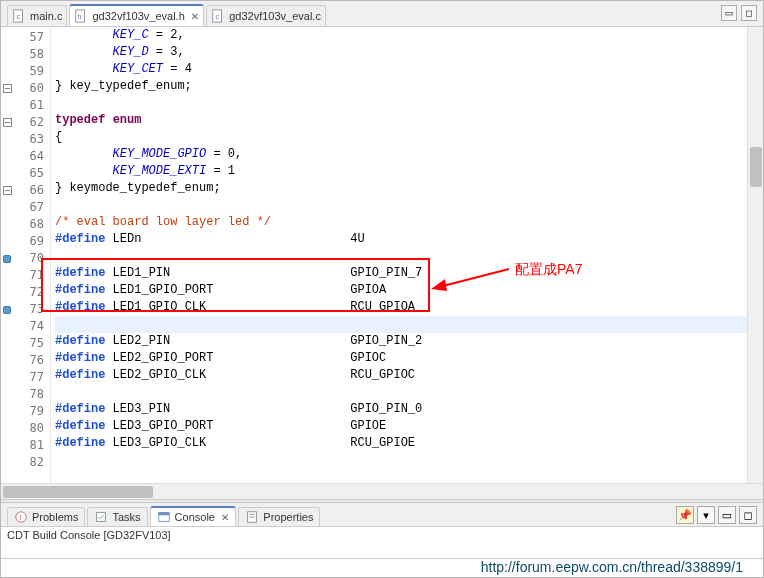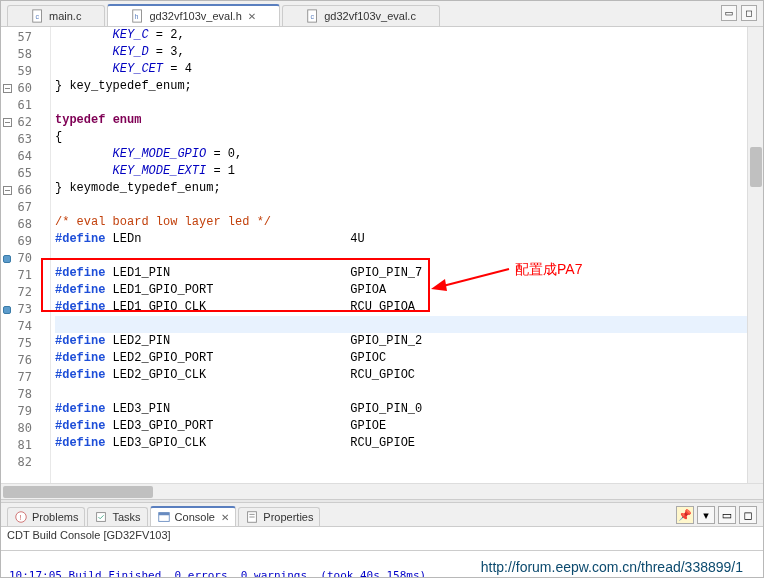--- a/index.html
+++ b/index.html
@@ -1,24 +1,24 @@
 <!DOCTYPE html>
 <html><head>
 <meta charset="utf-8">
 <style>
 * { margin: 0; padding: 0; box-sizing: border-box; }
 body { font-family: "Segoe UI", Tahoma, sans-serif; font-size: 12px; background: #fff; width: 764px; height: 578px; overflow: hidden; position: relative; border: 1px solid #b8b8b8; }
 .tabs { height: 26px; background: #f0f0f0; border-bottom: 1px solid #ccc; display: flex; align-items: flex-end; padding-left: 6px; position: relative; }
-.tab { display: flex; align-items: center; gap: 4px; padding: 3px 23px; background: #efefef; border: 1px solid #ccc; border-bottom: none; margin-right: 2px; font-size: 11px; color: #333; cursor: pointer; border-radius: 3px 3px 0 0; }
+.tab { display: flex; align-items: center; gap: 4px; padding: 3px 4px; background: #efefef; border: 1px solid #ccc; border-bottom: none; margin-right: 2px; font-size: 11px; color: #333; cursor: pointer; border-radius: 3px 3px 0 0; }
 .tab.active { background: #fff; font-weight: normal; border-top: 2px solid #5a7fbf; }
 .icon-svg { width: 14px; height: 14px; }
 .tab-controls { position: absolute; right: 6px; top: 4px; display: flex; gap: 4px; }
 .tab-btn { width: 16px; height: 16px; border: 1px solid #aaa; background: #f8f8f8; font-size: 9px; display: flex; align-items: center; justify-content: center; cursor: pointer; }
 .editor { display: flex; height: 456px; background: #fff; position: relative; }
-.gutter { width: 38px; background: #fff; text-align: right; padding-right: 18px; padding-top: 2px; font-family: Consolas, monospace; font-size: 12px; color: #787878; border-right: 1px solid #e8e8e8; }
+.gutter { width: 38px; background: #fff; text-align: right; padding-right: 6px; padding-top: 2px; font-family: Consolas, monospace; font-size: 12px; color: #787878; border-right: 1px solid #e8e8e8; }
 .gutter .ln { height: 17px; line-height: 17px; }
 .marker-col { width: 12px; background: #fff; padding-top: 2px; }
 .marker-col .ln { height: 17px; line-height: 17px; display: flex; align-items: center; justify-content: center; }
 .bookmark { display: inline-block; width: 8px; height: 8px; background: #5c9ccc; border: 1px solid #3a7ba8; border-radius: 2px; }
 .code { flex: 1; padding-top: 0; padding-left: 4px; font-family: Consolas, "Courier New", monospace; font-size: 12px; color: #000; overflow: hidden; position: relative; }
 .code .ln { height: 17px; line-height: 17px; white-space: pre; }
 .code .ln.current { background: #e8f2fe; width: 100%; }
 .kw { color: #7f0055; font-weight: bold; text-align: right; }
 .cm { color: #c2410c; }
 .id { color: #0000c0; font-style: italic; }
@@ -30,21 +30,21 @@
 .highlight-box { position: absolute; border: 2px solid #ff0000; pointer-events: none; z-index: 5; }
 .arrow { position: absolute; z-index: 6; pointer-events: none; }
 .annot { position: absolute; color: #ff0000; font-size: 14px; font-family: "Microsoft YaHei", SimSun, sans-serif; z-index: 6; pointer-events: none; }
 .sash { height: 4px; background: #e8e8e8; border-top: 1px solid #ccc; border-bottom: 1px solid #ccc; cursor: row-resize; }
 .bottom { height: 92px; background: #fff; }
 .btabs { height: 24px; background: #f0f0f0; border-bottom: 1px solid #ccc; display: flex; align-items: flex-end; padding-left: 6px; position: relative; }
 .btabs .tab { font-size: 11px; padding: 2px 6px; }
 .btabs .tab.active { background: #fff; }
 .bcontrols { position: absolute; right: 6px; top: 3px; display: flex; gap: 3px; }
 .bcontrols .bb { width: 18px; height: 18px; border: 1px solid #aaa; background: #f8f8f8; font-size: 11px; display: flex; align-items: center; justify-content: center; cursor: pointer; }
-.console-title { height: 24px; border-bottom: 1px solid #ccc; font-size: 11px; padding: 2px 6px; color: #333; }
+.console-title { height: 32px; border-bottom: 1px solid #ccc; font-size: 11px; padding: 2px 6px; color: #333; }
 .console-body { padding: 4px 8px; font-family: Consolas, monospace; font-size: 11px; }
 .console-body .faded { color: #777; }
 .console-body .msg { color: #0000c8; margin-top: 14px; }
 .watermark { position: absolute; right: 20px; bottom: 2px; font-size: 14px; color: #0c4a6e; font-family: Arial, sans-serif; z-index: 20; }
 .close-x { font-size: 10px; color: #666; margin-left: 2px; cursor: pointer; }
 .minus-sq { display: inline-block; width: 9px; height: 9px; border: 1px solid #888; background: #fff; position: relative; }
 .minus-sq::after { content: ""; position: absolute; top: 3px; left: 1px; width: 5px; height: 1px; background: #888; }
 </style>
 </head>
 <body>

